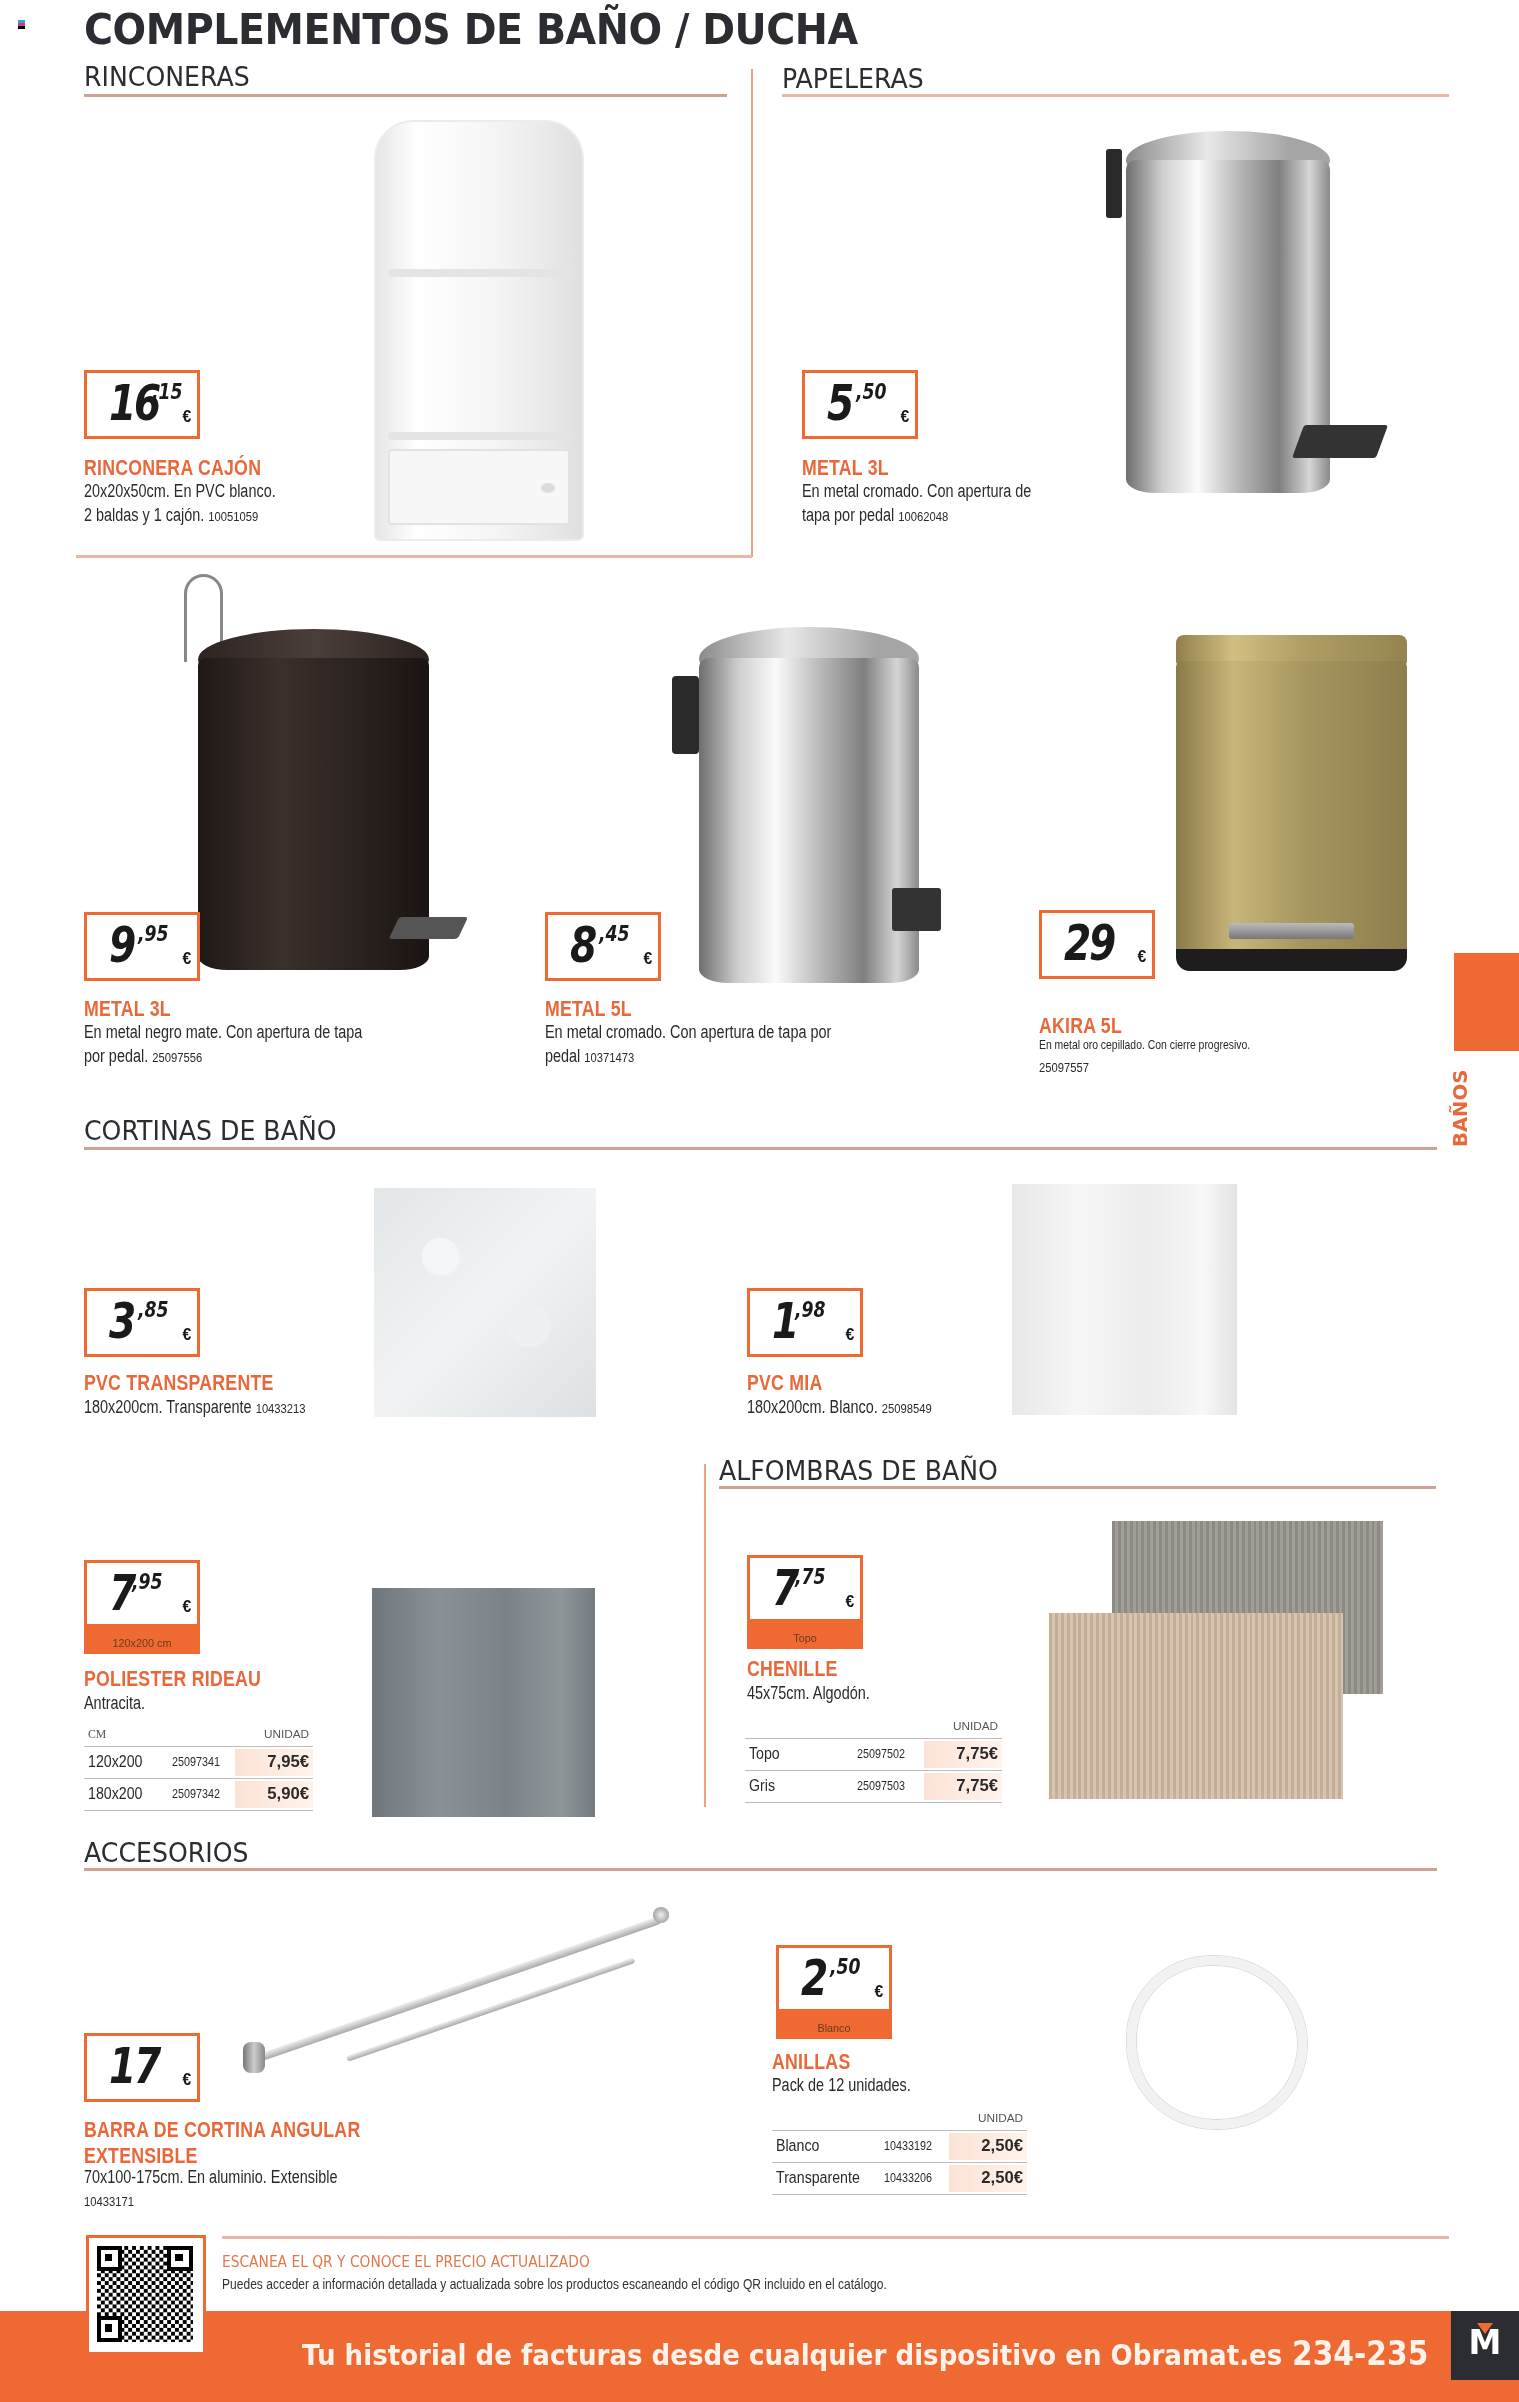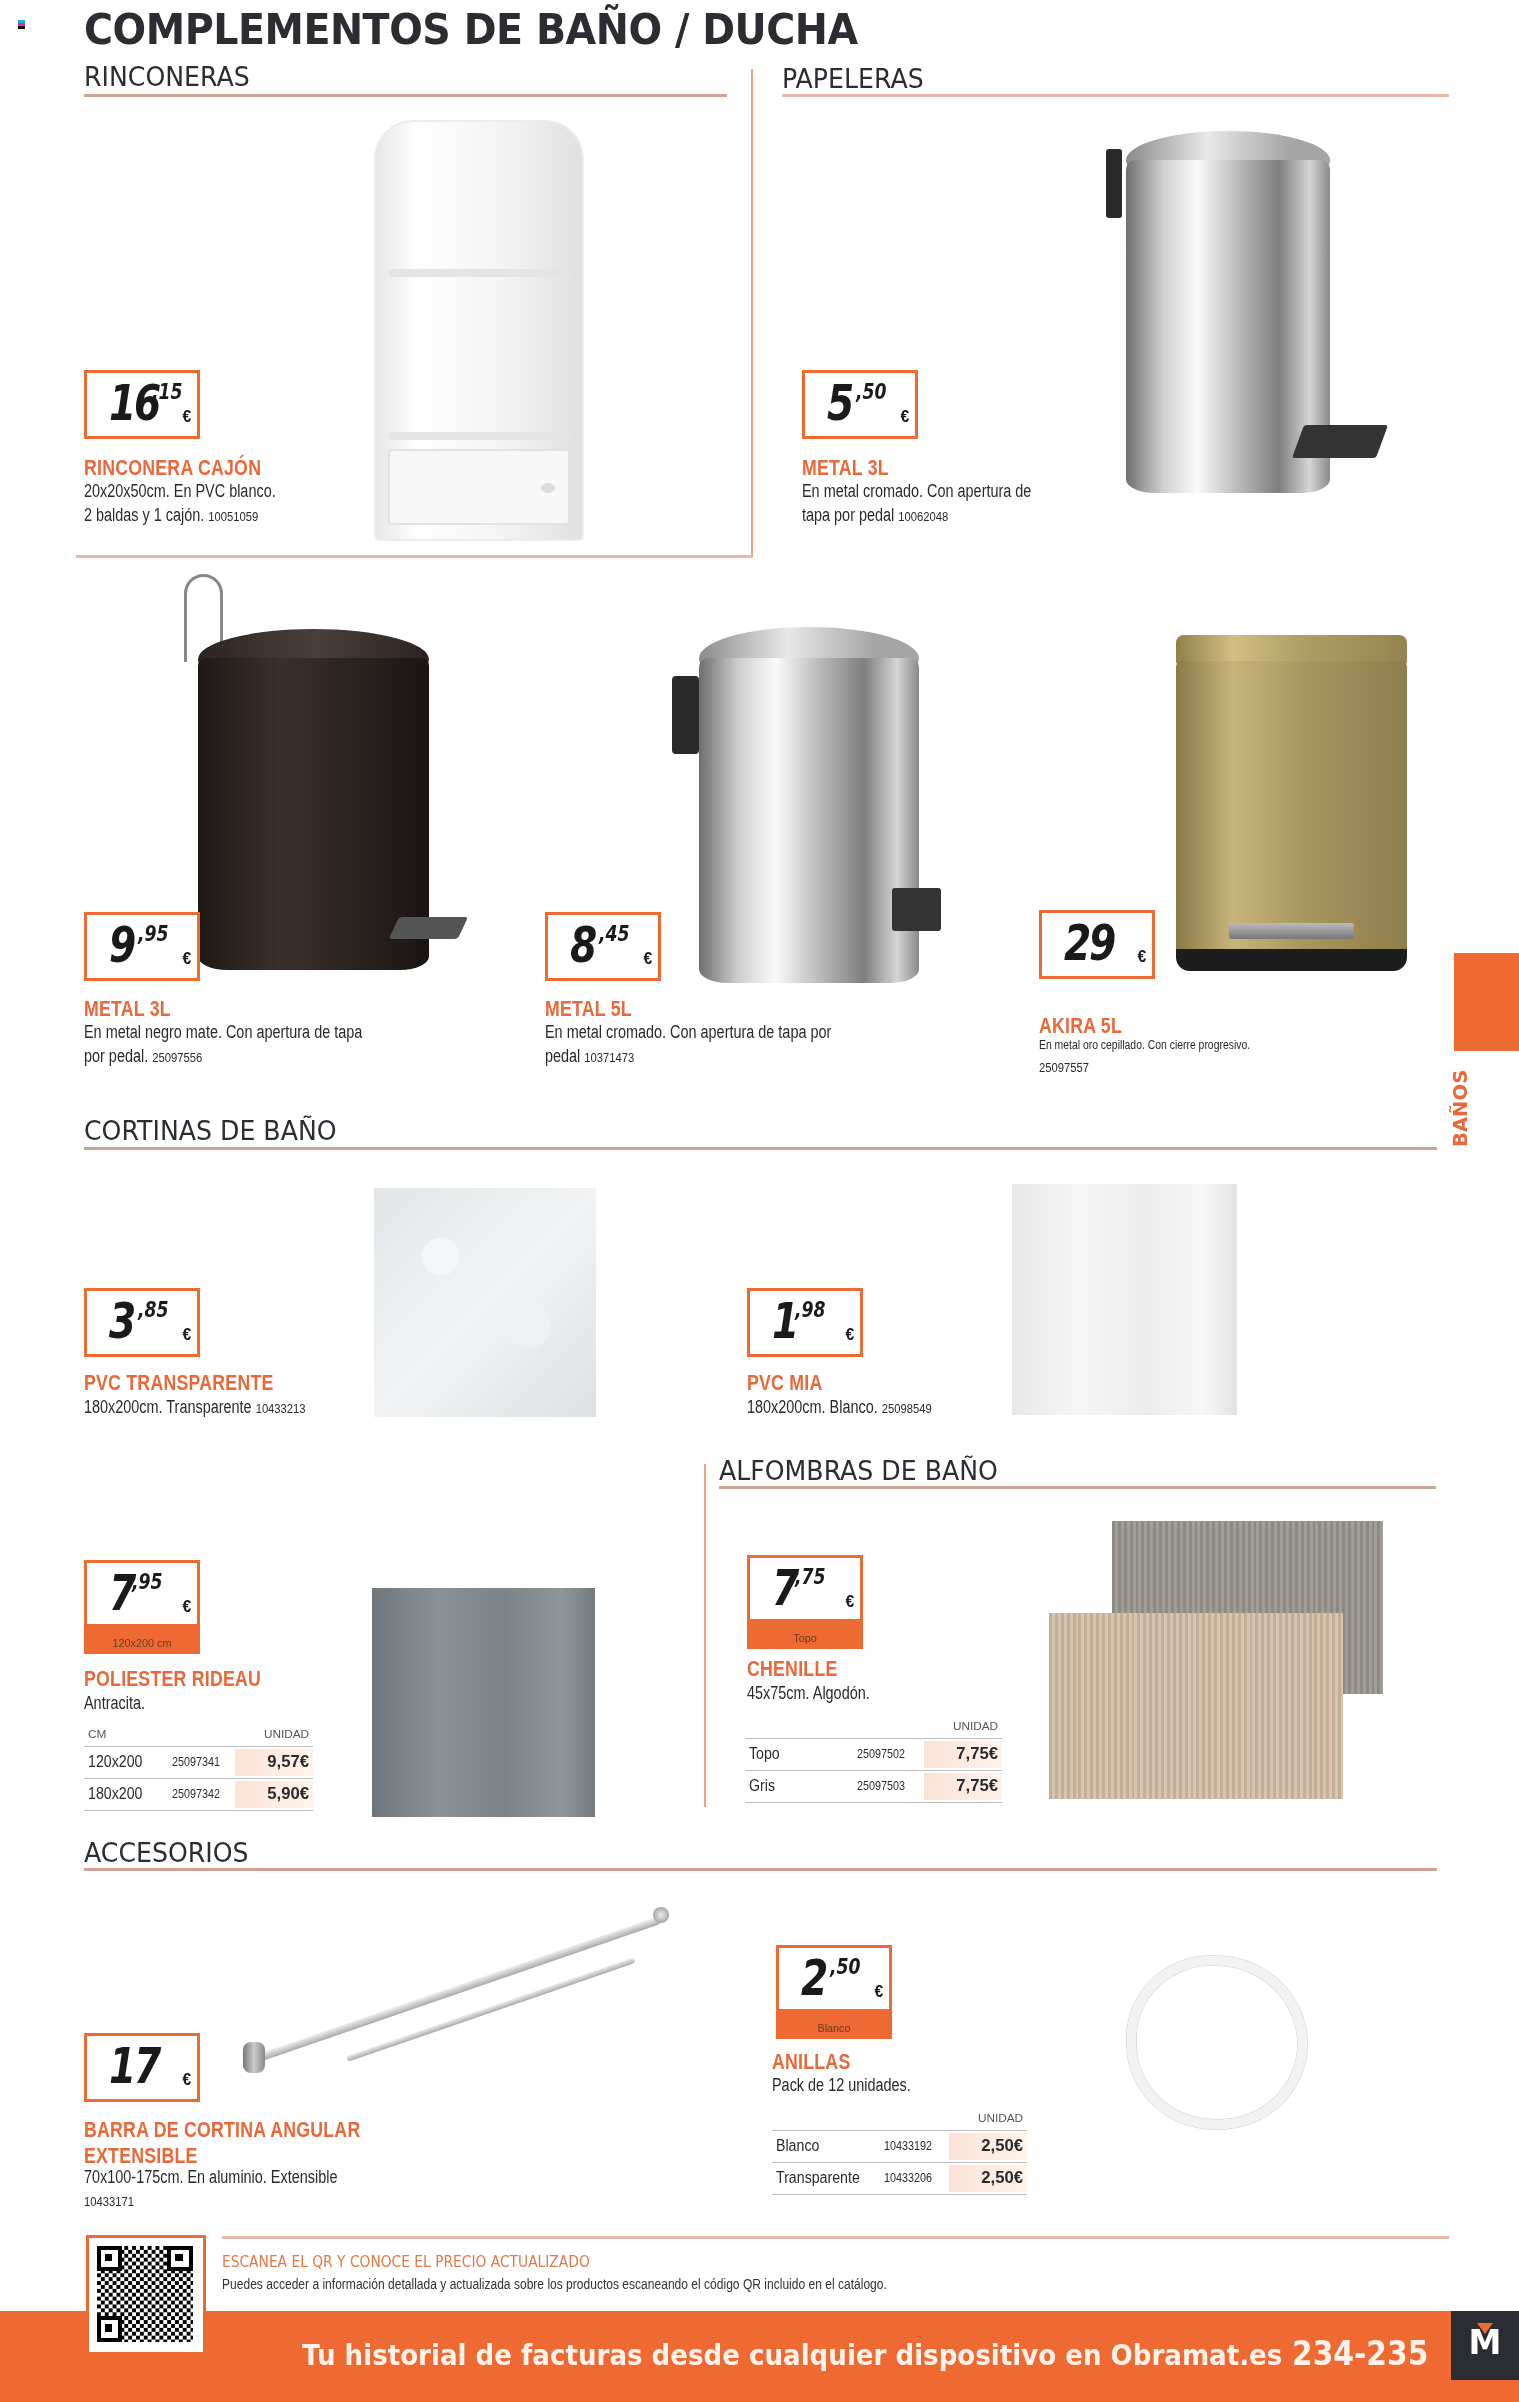--- a/index.html
+++ b/index.html
@@ -28,21 +28,21 @@
   .prod-desc .code { font-size: 13.7px; }
   .prod-desc.small { font-size: 12.7px; line-height: 21.6px; }
 
   .vtable { font-size: 16.7px; }
   .vtable .hdr { position: relative; height: 21.6px; font-size: 11.8px; color: #555; border-bottom: 1px solid #bbb; }
   .vtable .row { position: relative; height: 32px; border-bottom: 1px solid #bbb; }
   .vtable .c1 { position: absolute; left: 3.9px; top: 5.9px; transform: scaleX(0.85); transform-origin: left top; white-space: nowrap; }
   .vtable .c2 { position: absolute; top: 8.8px; font-size: 12.7px; transform: scaleX(0.85); transform-origin: left top; white-space: nowrap; }
   .vtable .c3 { position: absolute; right: 0; top: 2px; bottom: 2px; width: 78px; background: linear-gradient(90deg, #fbe2d6, #fff3ec); text-align: right; padding-right: 3.9px; padding-top: 3.9px; font-weight: bold; }
   .vtable .hdr-right { position: absolute; right: 3.9px; top: 2px; }
-  .vtable .hdr-left { position: absolute; left: 3.9px; top: 2px; }
+  .vtable .hdr-left { position: absolute; left: 3.9px; top: 2px; font-family: Liberation Serif, serif; }
 
   
   .img-corner { background: linear-gradient(90deg, #e6e6e6 0%, #ffffff 20%, #f4f4f4 60%, #e0e0e0 100%); border-radius: 39px 39px 5.9px 5.9px; border: 2px solid #ececec; }
   .shelf { height: 7.8px; background: #e4e4e4; border-radius: 3.9px; }
   .bin-chrome { background: linear-gradient(90deg, #6e6e6e 0%, #cfcfcf 18%, #fafafa 35%, #b9b9b9 55%, #7f7f7f 75%, #d5d5d5 90%, #8a8a8a 100%); border-radius: 9.8px 9.8px 29px 29px / 9.8px 9.8px 13.7px 13.7px; }
   .bin-lid-chrome { background: linear-gradient(90deg, #8a8a8a, #e8e8e8 40%, #a5a5a5 80%); border-radius: 50%; }
   .bin-black { background: linear-gradient(90deg, #1f1816 0%, #3a302c 35%, #2a221f 70%, #1a1412 100%); border-radius: 7.8px 7.8px 29px 29px / 7.8px 7.8px 13.7px 13.7px; }
   .bin-lid-black { background: linear-gradient(90deg, #2c2421, #4a3e3a 50%, #2c2421); border-radius: 50%; }
   .bin-gold { background: linear-gradient(90deg, #8a7a48 0%, #c8b57a 25%, #a79660 55%, #8e7e4c 100%); border-radius: 5.9px; }
   .pedal { background: #333; border-radius: 2.9px; }
@@ -216,21 +216,21 @@
 <div class="abs prod-name" style="left:84px; top:1666px;">POLIESTER RIDEAU</div>
 <div class="abs prod-desc" style="left:84px; top:1692px;">Antracita.</div>
 <div class="abs vtable" style="left:84px; top:1725px; width:229px;">
   <div class="hdr">
       <span class="hdr-left">CM</span>
       <span class="hdr-right">UNIDAD</span>
     </div>
   <div class="row">
       <span class="c1">120x200</span>
       <span class="c2" style="left:88px;">25097341</span>
-      <span class="c3">9,57€</span>
+      <span class="c3">7,95€</span>
     </div>
   <div class="row">
       <span class="c1">180x200</span>
       <span class="c2" style="left:88px;">25097342</span>
       <span class="c3">5,90€</span>
     </div>
 </div>
 
 <div class="abs vline" style="left:704px; top:1464px; height:343px;"></div>
 <div class="abs sec-title" style="left:719px; top:1455px;">ALFOMBRAS DE BAÑO</div>

